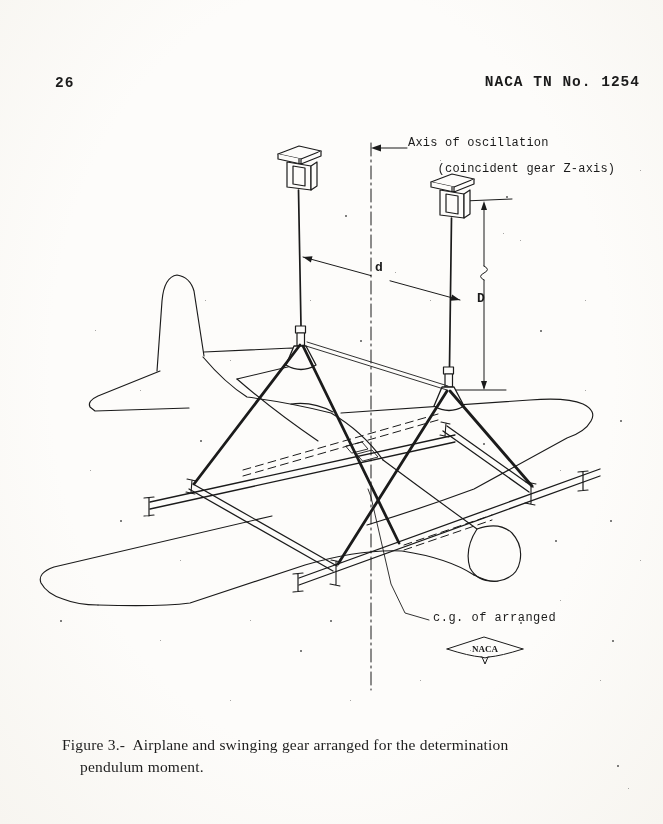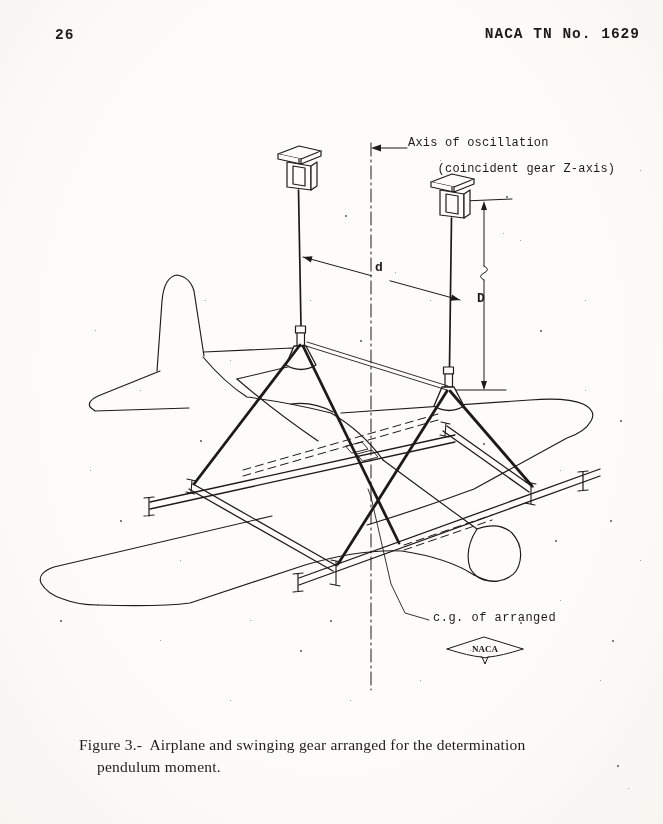--- a/index.html
+++ b/index.html
@@ -2,39 +2,39 @@
 <html><head>
 <meta charset="utf-8">
 <style>
   html,body{margin:0;padding:0;}
   body{width:663px;height:824px;overflow:hidden;
        font-family:"Liberation Sans",sans-serif;}
   #page{position:relative;width:663px;height:824px;
         background:radial-gradient(ellipse at 50% 45%, #fdfcfa 60%, #f7f5f0 100%);}
   .mono{font-family:"Liberation Mono","DejaVu Sans Mono",monospace;}
   .ink{color:#1b1b1b;}
-  .hdr{position:absolute;font-size:14.5px;font-weight:600;letter-spacing:1px;}
+  .hdr{position:absolute;font-size:14.5px;font-weight:600;letter-spacing:1px;margin-top:48px;}
   .lbl{position:absolute;font-size:12px;font-weight:normal;letter-spacing:0.2px;
        line-height:13px;white-space:pre;}
   .dimlbl{position:absolute;font-size:13px;font-weight:bold;}
   #caption{position:absolute;left:62px;top:734px;width:575px;
            font-family:"Liberation Serif","DejaVu Serif",serif;
            font-size:15.5px;letter-spacing:0.2px;line-height:21.5px;color:#1d1d1d;}
-  .cap-line{white-space:pre;margin-left:17px;}
+  .cap-line{white-space:pre;}
   .cap-indent{padding-left:18px;}
   svg{position:absolute;left:0;top:0;}
   .speck{position:absolute;background:#2c2c2c;border-radius:50%;}
 </style>
 </head>
 <body>
 
 <div id="page">
 
   <div class="hdr mono ink" style="left:55px;top:27px;">26</div>
-  <div class="hdr mono ink" style="right:23px;top:26px;">NACA TN No. 1629</div>
+  <div class="hdr mono ink" style="right:23px;top:26px;">NACA TN No. 1254</div>
 
   <svg width="663" height="824" viewBox="0 0 663 824" stroke="#1b1b1b" fill="none" stroke-linecap="round" stroke-linejoin="round">
 
     <g>
       <line x1="371" y1="143" x2="371" y2="690" stroke-width="1" stroke-dasharray="13 4 2 4"></line>
       <line x1="375" y1="148" x2="407" y2="148" stroke-width="1"></line>
       <polygon points="371,148 381,144.6 381,151.4" fill="#1b1b1b" stroke="none"></polygon>
     </g>
 
     <g stroke-width="1">

